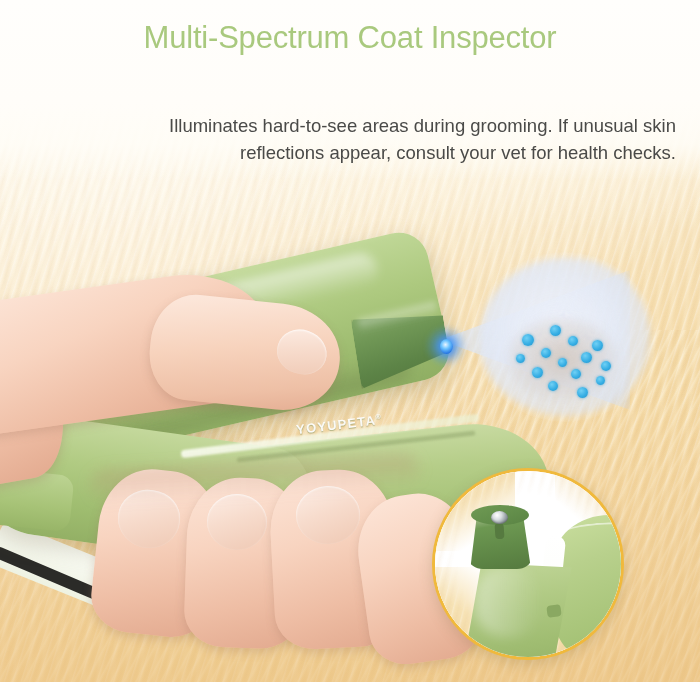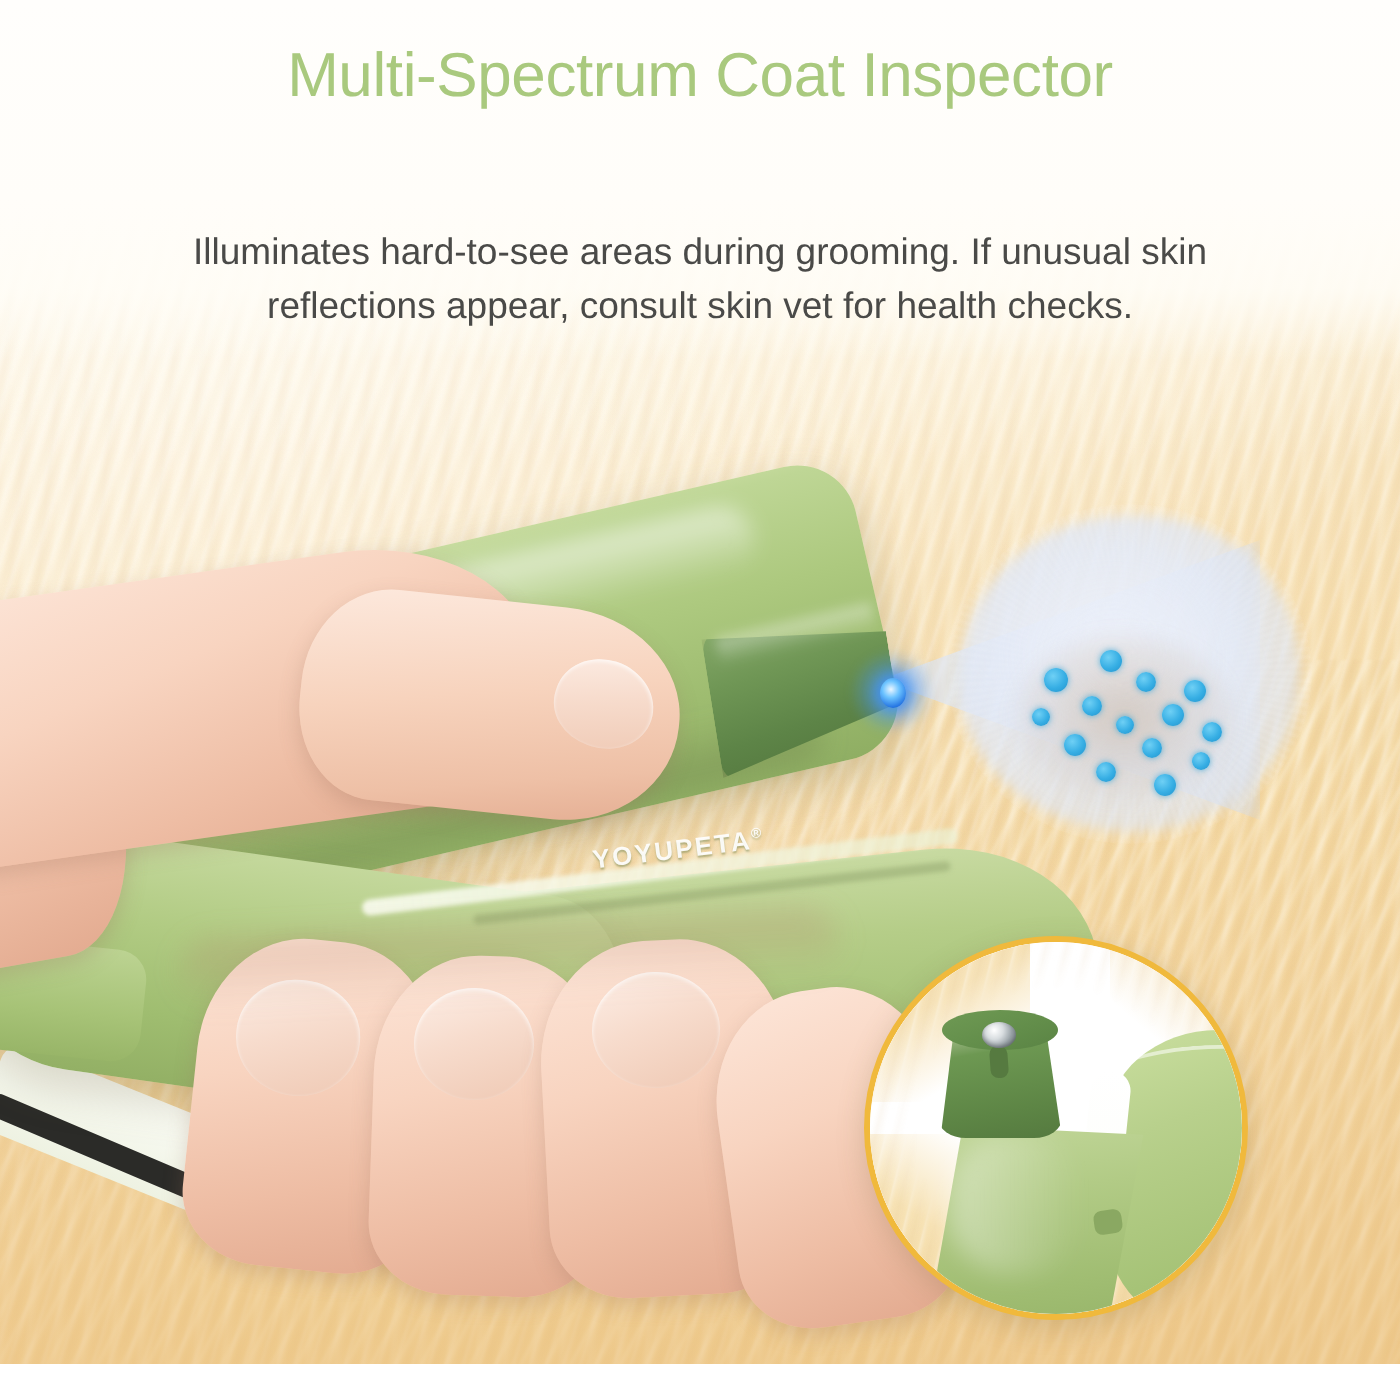--- a/index.html
+++ b/index.html
@@ -607,19 +607,19 @@
     </div>
 
   </div>
 
   <div class="bottom-strip"></div>
 
   <div class="header">
     <div class="title" style="color: rgb(169, 201, 126);">
       <span>Multi-Spectrum Coat Inspector</span>
     </div>
-    <div class="subtitle" style="color: rgb(74, 74, 72);">
+    <div class="subtitle" style="color: rgb(74, 74, 72); text-align: right;">
       <span class="sline">Illuminates hard-to-see areas during grooming. If unusual skin</span>
-      <span class="sline">reflections appear, consult skin vet for health checks.</span>
+      <span class="sline">reflections appear, consult your vet for health checks.</span>
     </div>
   </div>
 
 </div>
 
 </body></html>

